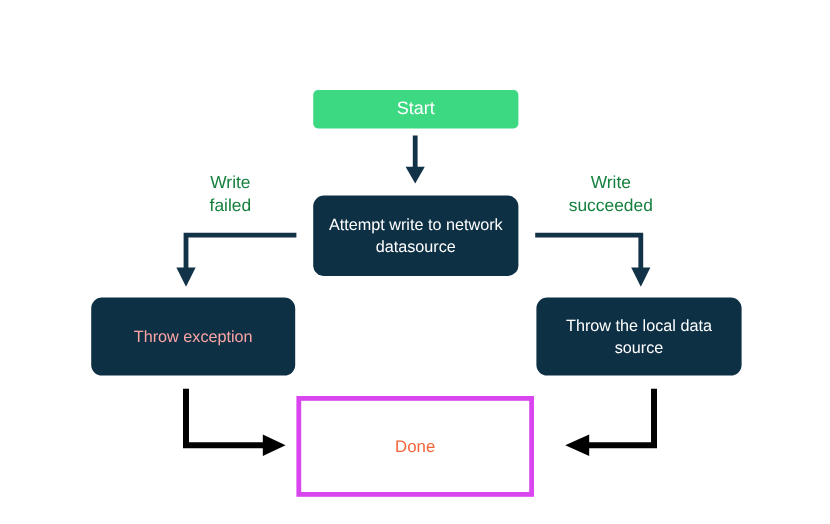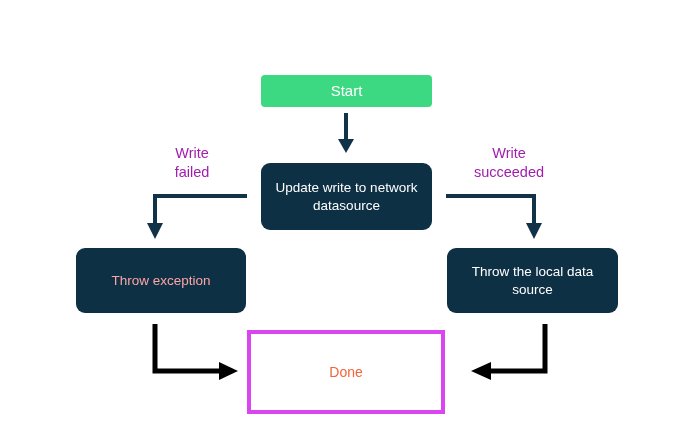--- a/index.html
+++ b/index.html
@@ -77,21 +77,21 @@
     top: 287px;
     width: 198px;
     height: 84px;
     background: #ffffff;
     border: 4px solid #d946ef;
     color: #f4633a;
     font-size: 14px;
   }
   .edge-label {
     position: absolute;
-    color: #a21caf;
+    color: #15803d;
     font-size: 14.5px;
     line-height: 1.32;
     text-align: center;
     white-space: pre-line;
   }
   .label-failed {
     left: 140px;
     top: 101px;
     width: 104px;
   }
@@ -137,21 +137,21 @@
     </g>
 
     <g>
       <path d="M 545 281 L 545 328 L 489 328" fill="none" stroke="#000000" stroke-width="5"></path>
       <polygon points="491,319 491,337 471,328" fill="#000000"></polygon>
     </g>
   </svg>
 
   <div class="node node-start">Start</div>
 
-  <div class="node node-process">Update write to network datasource</div>
+  <div class="node node-process">Attempt write to network datasource</div>
 
   <div class="node node-throw">Throw exception</div>
 
   <div class="node node-update">Throw the local data source</div>
 
   <div class="node node-done">Done</div>
 
   <div class="edge-label label-failed">Write
 failed</div>
 

